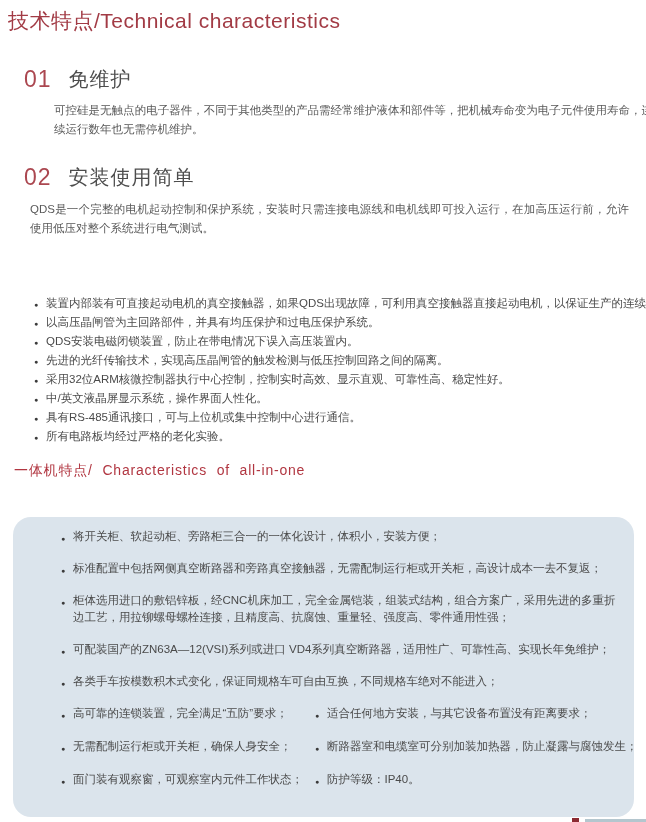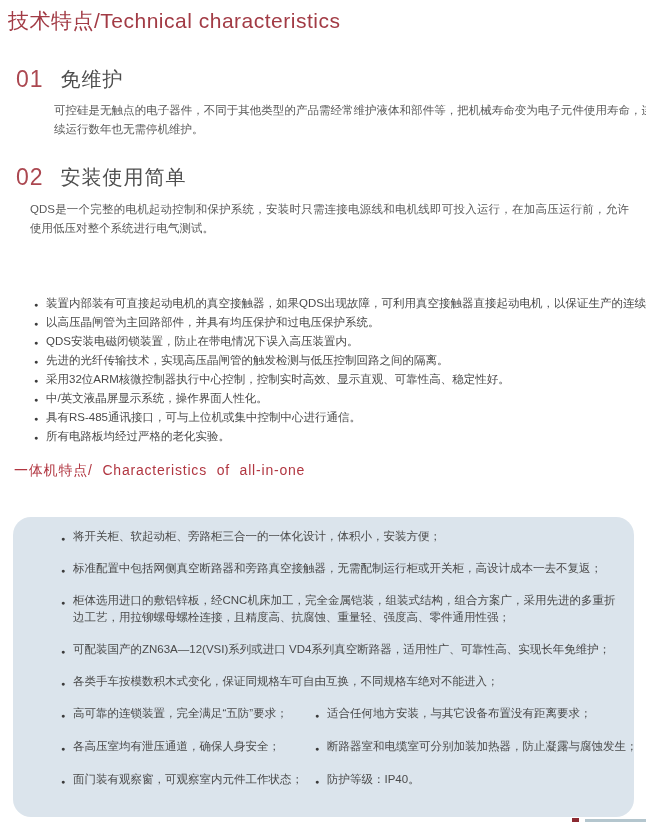--- a/index.html
+++ b/index.html
@@ -28,21 +28,21 @@
     font-size: 14px;
     font-weight: 500;
     color: #b13641;
     letter-spacing: 0.8px;
     word-spacing: 5px;
     white-space: nowrap;
   }
   
   .sec-head {
     position: absolute;
-    left: 16px;
+    left: 24px;
     display: flex;
     align-items: center;
     white-space: nowrap;
   }
   .sec-head .num {
     font-size: 23px;
     color: #ab4750;
     letter-spacing: 1px;
   }
   .sec-head .heading {
@@ -161,21 +161,21 @@
     <ul>
       <li class="bullet">将开关柜、软起动柜、旁路柜三合一的一体化设计，体积小，安装方便；</li>
       <li class="bullet">标准配置中包括网侧真空断路器和旁路真空接触器，无需配制运行柜或开关柜，高设计成本一去不复返；</li>
       <li class="bullet">柜体选用进口的敷铝锌板，经CNC机床加工，完全金属铠装，组装式结构，组合方案广，采用先进的多重折边工艺，用拉铆螺母螺栓连接，且精度高、抗腐蚀、重量轻、强度高、零件通用性强；</li>
       <li class="bullet">可配装国产的ZN63A—12(VSI)系列或进口 VD4系列真空断路器，适用性广、可靠性高、实现长年免维护；</li>
       <li class="bullet">各类手车按模数积木式变化，保证同规格车可自由互换，不同规格车绝对不能进入；</li>
     </ul>
     <div class="box-cols">
       <ul>
         <li class="bullet">高可靠的连锁装置，完全满足“五防”要求；</li>
-        <li class="bullet">各高压室均有泄压通道，确保人身安全；</li>
+        <li class="bullet">无需配制运行柜或开关柜，确保人身安全；</li>
         <li class="bullet">面门装有观察窗，可观察室内元件工作状态；</li>
       </ul>
       <ul>
         <li class="bullet">适合任何地方安装，与其它设备布置没有距离要求；</li>
         <li class="bullet">断路器室和电缆室可分别加装加热器，防止凝露与腐蚀发生；</li>
         <li class="bullet">防护等级：IP40。</li>
       </ul>
     </div>
   </div>
 

